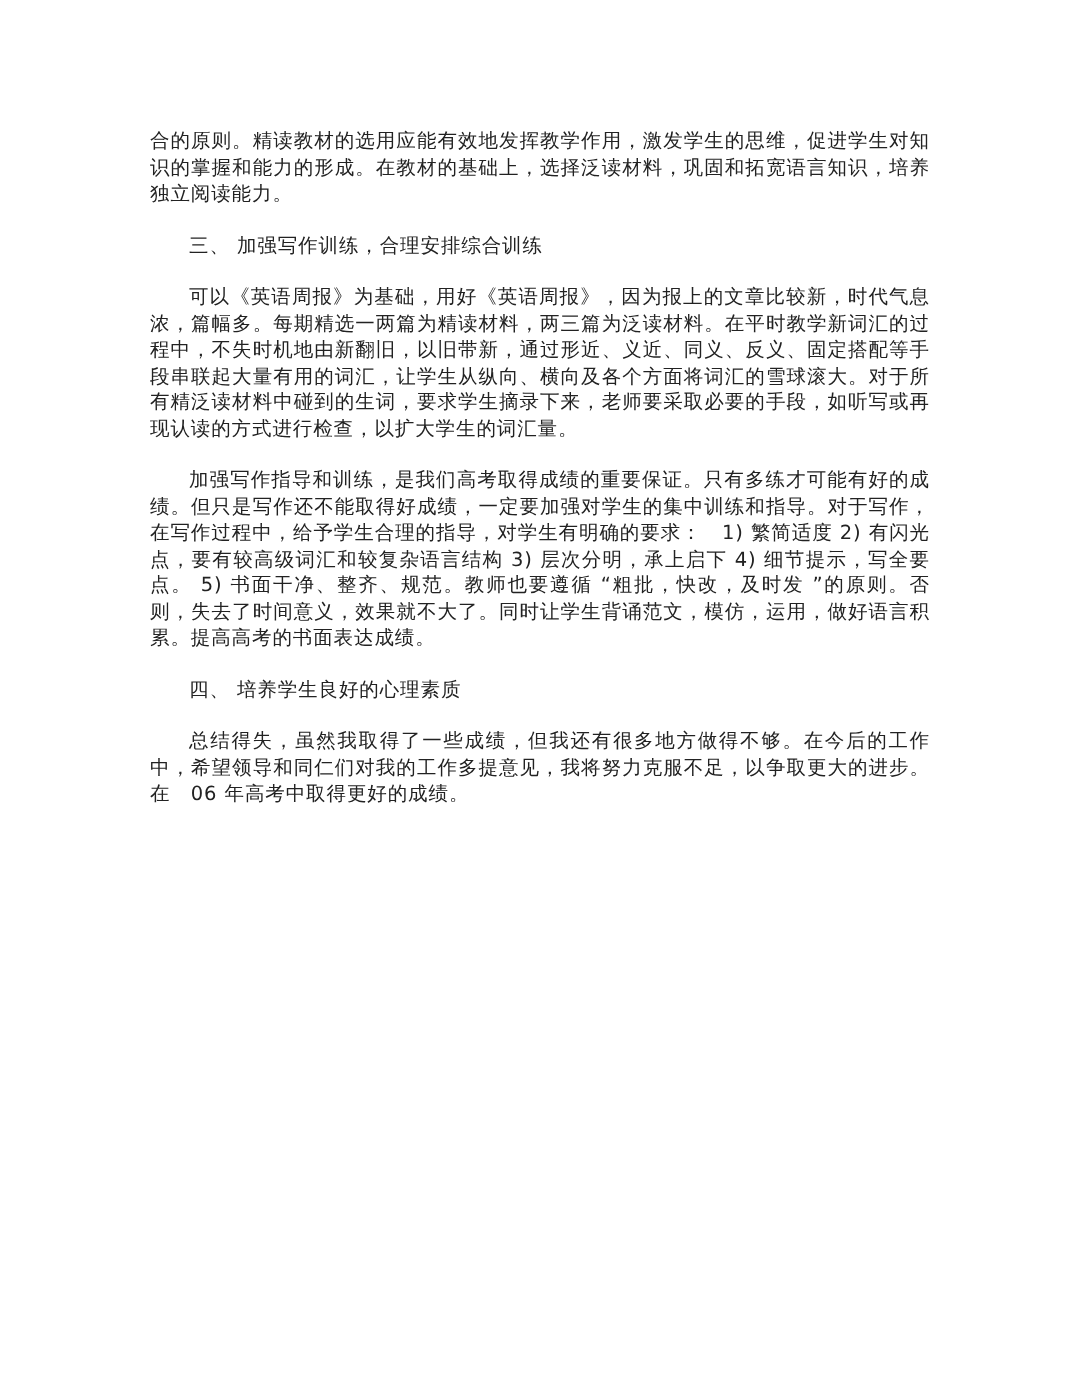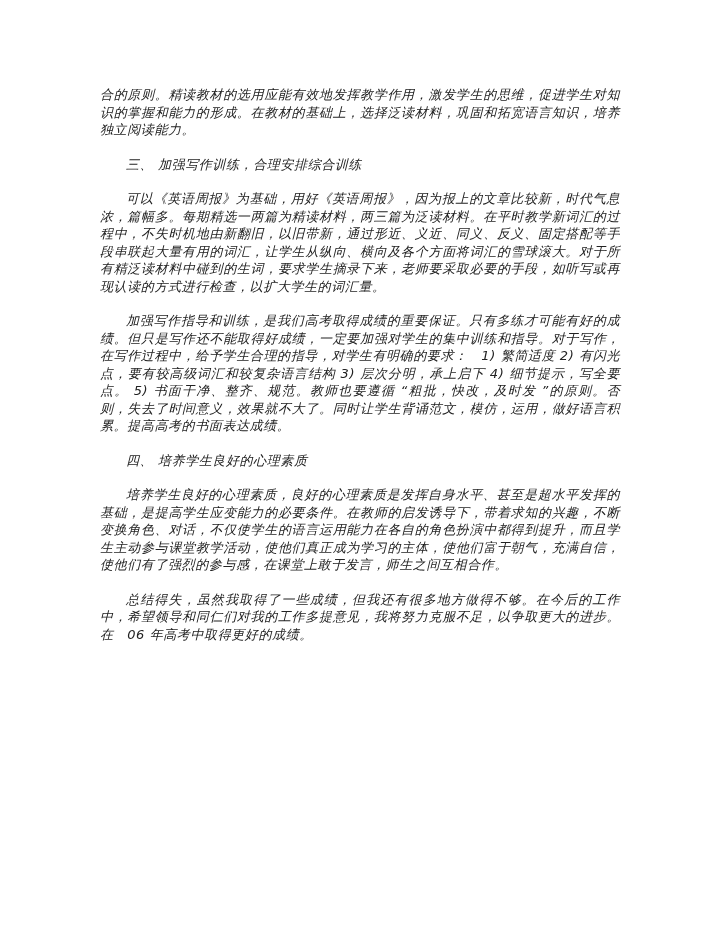--- a/index.html
+++ b/index.html
@@ -9,21 +9,20 @@
     height: 932px;
     font-family: "DejaVu Sans", "Liberation Sans", sans-serif;
     color: #222222;
     overflow: hidden;
   }
   .page {
     width: 720px;
     height: 932px;
     background: #ffffff;
     padding: 86px 100px 0 100px;
-    font-style: italic;
   }
   .doc p {
     font-size: 13px;
     line-height: 17.5px;
     letter-spacing: 0.6px;
     text-align: justify;
     margin-bottom: 17px;
     word-break: break-all;
   }
   .doc p.indent { text-indent: 2em; }
@@ -37,18 +36,17 @@
     <p>合的原则。精读教材的选用应能有效地发挥教学作用，激发学生的思维，促进学生对知识的掌握和能力的形成。在教材的基础上，选择泛读材料，巩固和拓宽语言知识，培养独立阅读能力。</p>
 
     <p class="indent heading">三、 加强写作训练，合理安排综合训练</p>
 
     <p class="indent">可以《英语周报》为基础，用好《英语周报》，因为报上的文章比较新，时代气息浓，篇幅多。每期精选一两篇为精读材料，两三篇为泛读材料。在平时教学新词汇的过程中，不失时机地由新翻旧，以旧带新，通过形近、义近、同义、反义、固定搭配等手段串联起大量有用的词汇，让学生从纵向、横向及各个方面将词汇的雪球滚大。对于所有精泛读材料中碰到的生词，要求学生摘录下来，老师要采取必要的手段，如听写或再现认读的方式进行检查，以扩大学生的词汇量。</p>
 
     <p class="indent">加强写作指导和训练，是我们高考取得成绩的重要保证。只有多练才可能有好的成绩。但只是写作还不能取得好成绩，一定要加强对学生的集中训练和指导。对于写作，在写作过程中，给予学生合理的指导，对学生有明确的要求：　1) 繁简适度 2) 有闪光点，要有较高级词汇和较复杂语言结构 3) 层次分明，承上启下 4) 细节提示，写全要点。 5) 书面干净、整齐、规范。教师也要遵循 “粗批，快改，及时发 ”的原则。否则，失去了时间意义，效果就不大了。同时让学生背诵范文，模仿，运用，做好语言积累。提高高考的书面表达成绩。</p>
 
     <p class="indent heading">四、 培养学生良好的心理素质</p>
 
-    <p class="indent">培养学生良好的心理素质，良好的心理素质是发挥自身水平、甚至是超水平发挥的基础，是提高学生应变能力的必要条件。在教师的启发诱导下，带着求知的兴趣，不断变换角色、对话，不仅使学生的语言运用能力在各自的角色扮演中都得到提升，而且学生主动参与课堂教学活动，使他们真正成为学习的主体，使他们富于朝气，充满自信，使他们有了强烈的参与感，在课堂上敢于发言，师生之间互相合作。</p>
 
 
     <p class="indent">总结得失，虽然我取得了一些成绩，但我还有很多地方做得不够。在今后的工作中，希望领导和同仁们对我的工作多提意见，我将努力克服不足，以争取更大的进步。在　06 年高考中取得更好的成绩。</p>
   </div>
 </div>
 
 </body></html>

